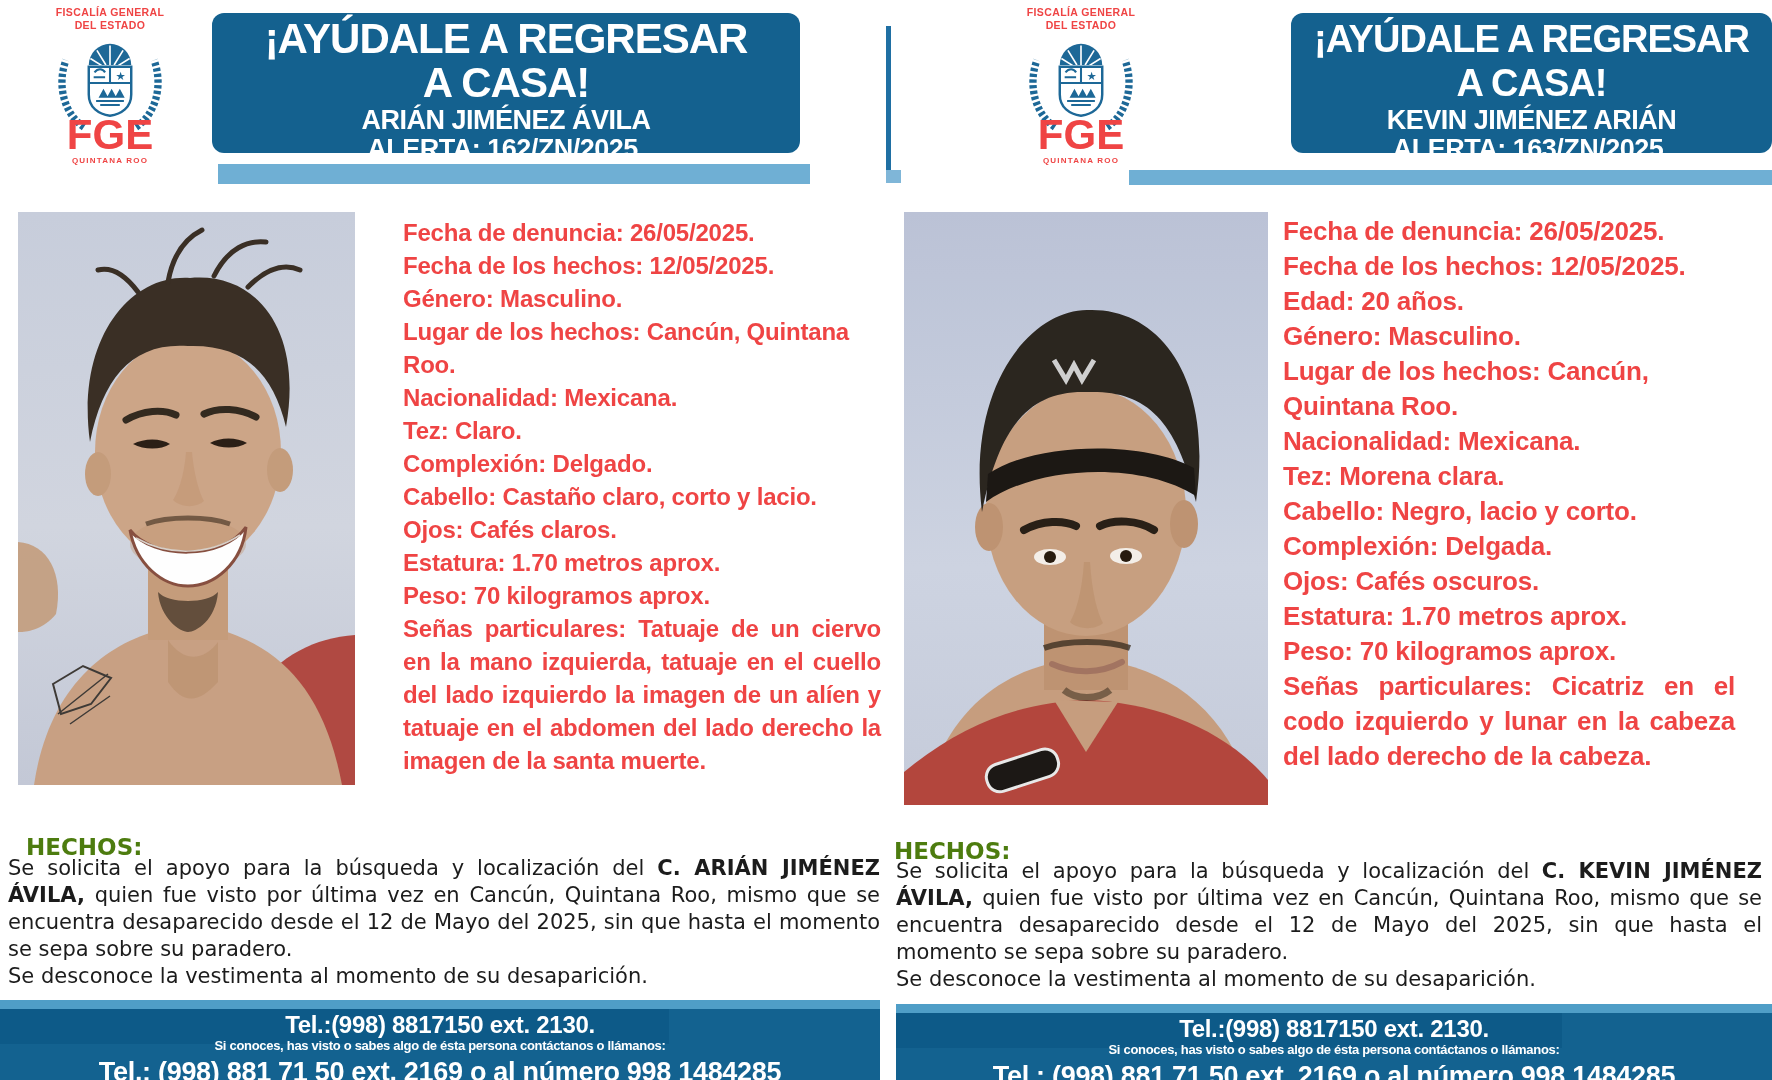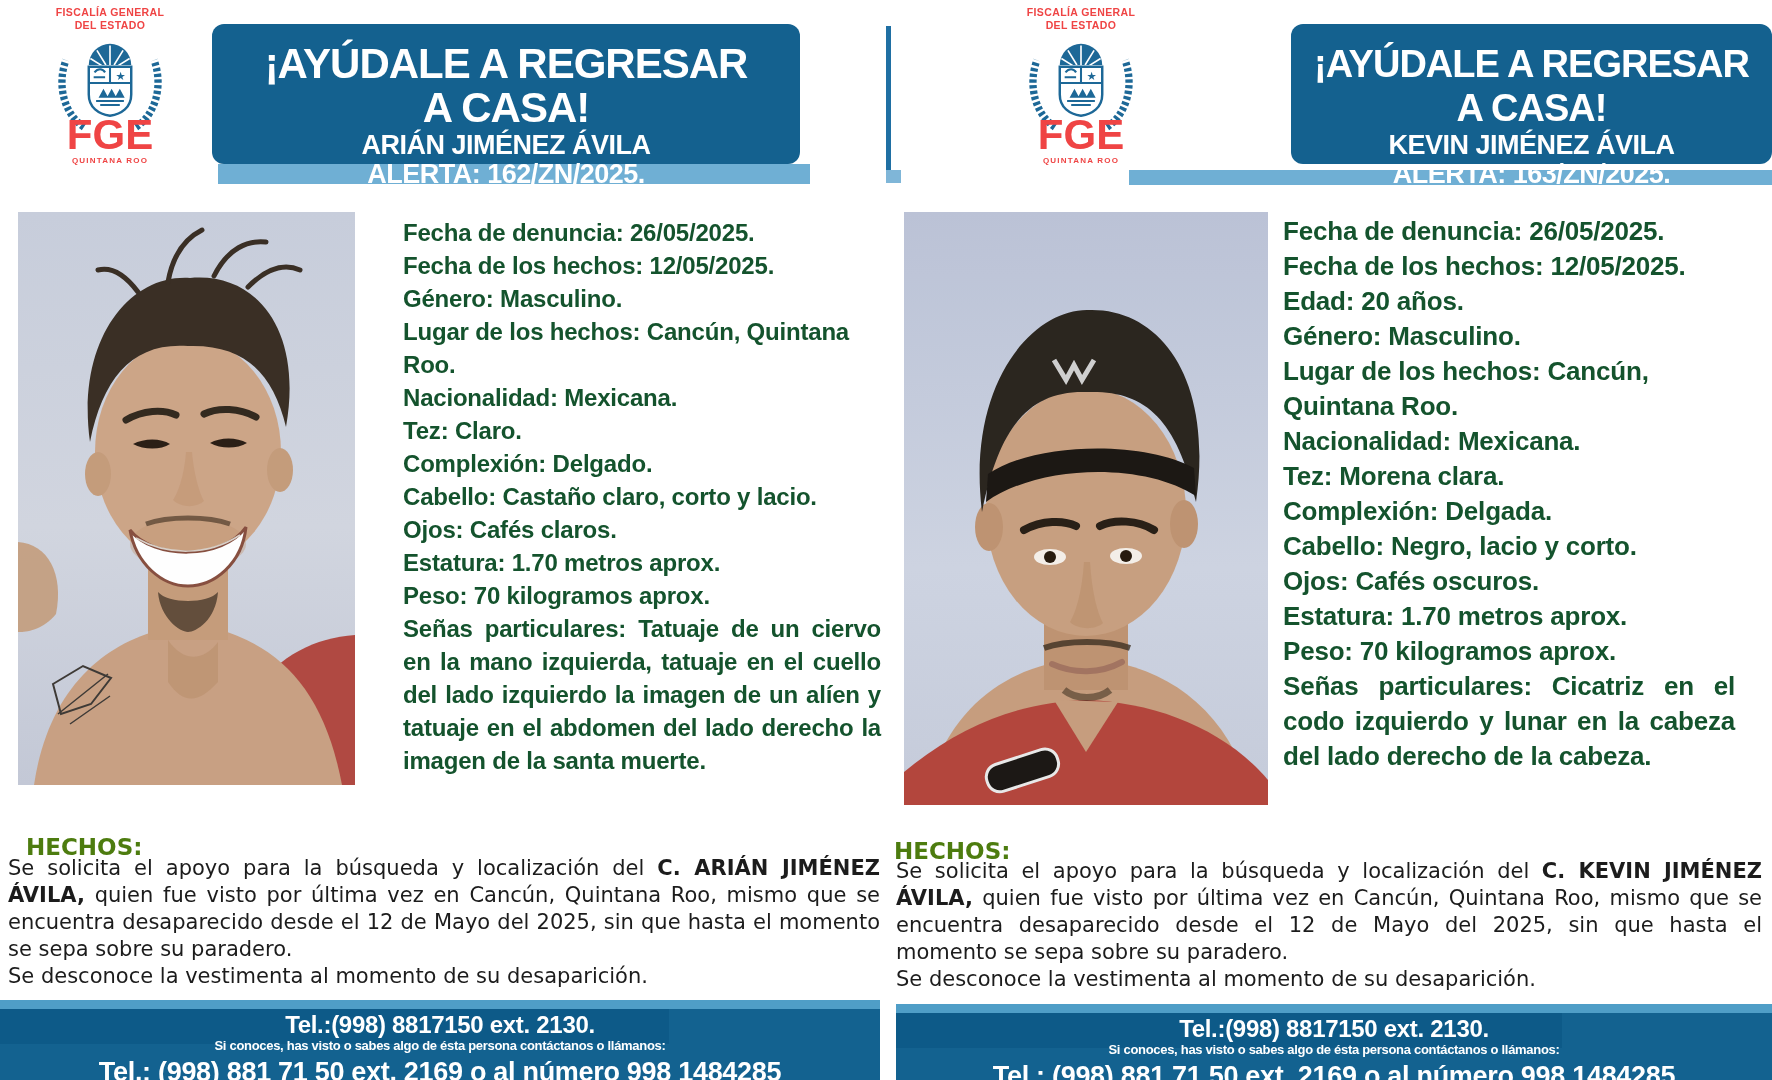--- a/index.html
+++ b/index.html
@@ -16,38 +16,38 @@
   .logo-org{font-size:10.5px;font-weight:bold;letter-spacing:.4px;line-height:13px;}
   .logo-org span{display:block;}
   .logo-emblem{display:block;margin:2px auto 0;width:128px;height:98px;}
   .logo-acronym{font-size:42px;font-weight:bold;line-height:38px;margin-top:-16px;letter-spacing:0;}
   .logo-state{font-size:8px;font-weight:bold;letter-spacing:1.2px;margin-top:2px;}
 
   
   .accent-strip{position:absolute;background:#6fafd4;z-index:1;}
   .p0 .accent-strip{left:218px;top:164px;width:592px;height:20px;}
   .p1 .accent-strip{left:243px;top:170px;width:643px;height:15px;}
-  .header-box{position:absolute;top:24px;height:140px;background:#14618f;border-radius:12px;
-              z-index:2;color:#fff;text-align:center;padding-top:18px;box-sizing:border-box;}
+  .header-box{position:absolute;top:13px;height:140px;background:#14618f;border-radius:12px;
+              z-index:2;color:#fff;text-align:center;padding-top:4px;box-sizing:border-box;}
   .p0 .header-box{left:212px;width:588px;}
   .p1 .header-box{left:405px;width:481px;}
   .title-l1,.title-l2{font-weight:bold;letter-spacing:-1px;}
   .p0 .title-l1,.p0 .title-l2{font-size:42px;line-height:44px;}
   .p1 .title-l1,.p1 .title-l2{font-size:38px;line-height:44px;}
   .person-name{font-size:27px;font-weight:bold;line-height:30px;letter-spacing:-.5px;}
   .alert-code{font-size:27px;font-weight:bold;line-height:28px;letter-spacing:-.5px;}
 
   
   .photo{position:absolute;margin:0;filter:saturate(.9) contrast(.95) brightness(1.02);}
   .p0 .photo{left:18px;top:212px;width:337px;height:573px;}
   .p1 .photo{left:18px;top:212px;width:364px;height:593px;}
   .photo svg{display:block;width:100%;height:100%;}
 
   
-  .details{position:absolute;color:#14532d;font-weight:bold;}
+  .details{position:absolute;color:#ef4444;font-weight:bold;}
   .p0 .details{left:403px;top:216px;width:478px;font-size:24px;line-height:33px;letter-spacing:-.2px;}
   .p1 .details{left:397px;top:214px;width:452px;font-size:26px;line-height:35px;letter-spacing:-.2px;}
   .detail{margin:0;}
   .detail.justify{text-align:justify;text-align-last:left;}
 
   
   .hechos-heading{position:absolute;margin:8px;color:#4d7c0f;text-align:left;
                   font-family:"DejaVu Sans",sans-serif;font-size:23px;font-weight:bold;}
   .p0 .hechos-heading{left:18px;top:826px;width:562px;}
   .p1 .hechos-heading{left:0;top:830px;width:545px;}
@@ -195,21 +195,21 @@
         <path d="M53,82 H87 M58,87 H82" stroke="#1d6897" stroke-width="2.5"></path>
       </svg>
       <div class="logo-acronym">FGE</div>
       <div class="logo-state">QUINTANA ROO</div>
     </div>
 
     <div class="accent-strip"></div>
     <header class="header-box">
       <div class="title-l1">¡AYÚDALE A REGRESAR</div>
       <div class="title-l2">A CASA!</div>
-      <div class="person-name">KEVIN JIMÉNEZ ÁVILA</div>
+      <div class="person-name">KEVIN JIMÉNEZ ARIÁN</div>
       <div class="alert-code">ALERTA: 163/ZN/2025.</div>
     </header>
 
     <figure class="photo">
       <svg viewBox="0 0 364 593" preserveAspectRatio="none">
         <defs>
           <linearGradient id="bgK" x1="0" y1="0" x2="0" y2="1">
             <stop offset="0" stop-color="#b9c2d8"></stop>
               <stop offset=".6" stop-color="#ccd3e3"></stop>
               <stop offset="1" stop-color="#c4cbdc"></stop>
@@ -243,22 +243,22 @@
     </figure>
 
     <div class="details">
       <p class="detail">Fecha de denuncia: 26/05/2025.</p>
       <p class="detail">Fecha de los hechos: 12/05/2025.</p>
       <p class="detail">Edad: 20 años.</p>
       <p class="detail">Género: Masculino.</p>
       <p class="detail">Lugar de los hechos: Cancún, Quintana Roo.</p>
       <p class="detail">Nacionalidad: Mexicana.</p>
       <p class="detail">Tez: Morena clara.</p>
+      <p class="detail">Cabello: Negro, lacio y corto.</p>
       <p class="detail">Complexión: Delgada.</p>
-      <p class="detail">Cabello: Negro, lacio y corto.</p>
       <p class="detail">Ojos: Cafés oscuros.</p>
       <p class="detail">Estatura: 1.70 metros aprox.</p>
       <p class="detail">Peso: 70 kilogramos aprox.</p>
       <p class="detail justify">Señas particulares: Cicatriz en el codo izquierdo y lunar en la cabeza del lado derecho de la cabeza.</p>
     </div>
 
     <h3 class="hechos-heading">HECHOS:</h3>
     <div class="hechos-body">
       <p class="hechos-main"><span>Se solicita el apoyo para la búsqueda y localización del </span><b>C. KEVIN JIMÉNEZ ÁVILA,</b><span> quien fue visto por última vez en Cancún, Quintana Roo, mismo que se encuentra desaparecido desde el 12 de Mayo del 2025, sin que hasta el momento se sepa sobre su paradero.</span></p>
       <p class="hechos-line2">Se desconoce la vestimenta al momento de su desaparición.</p>

